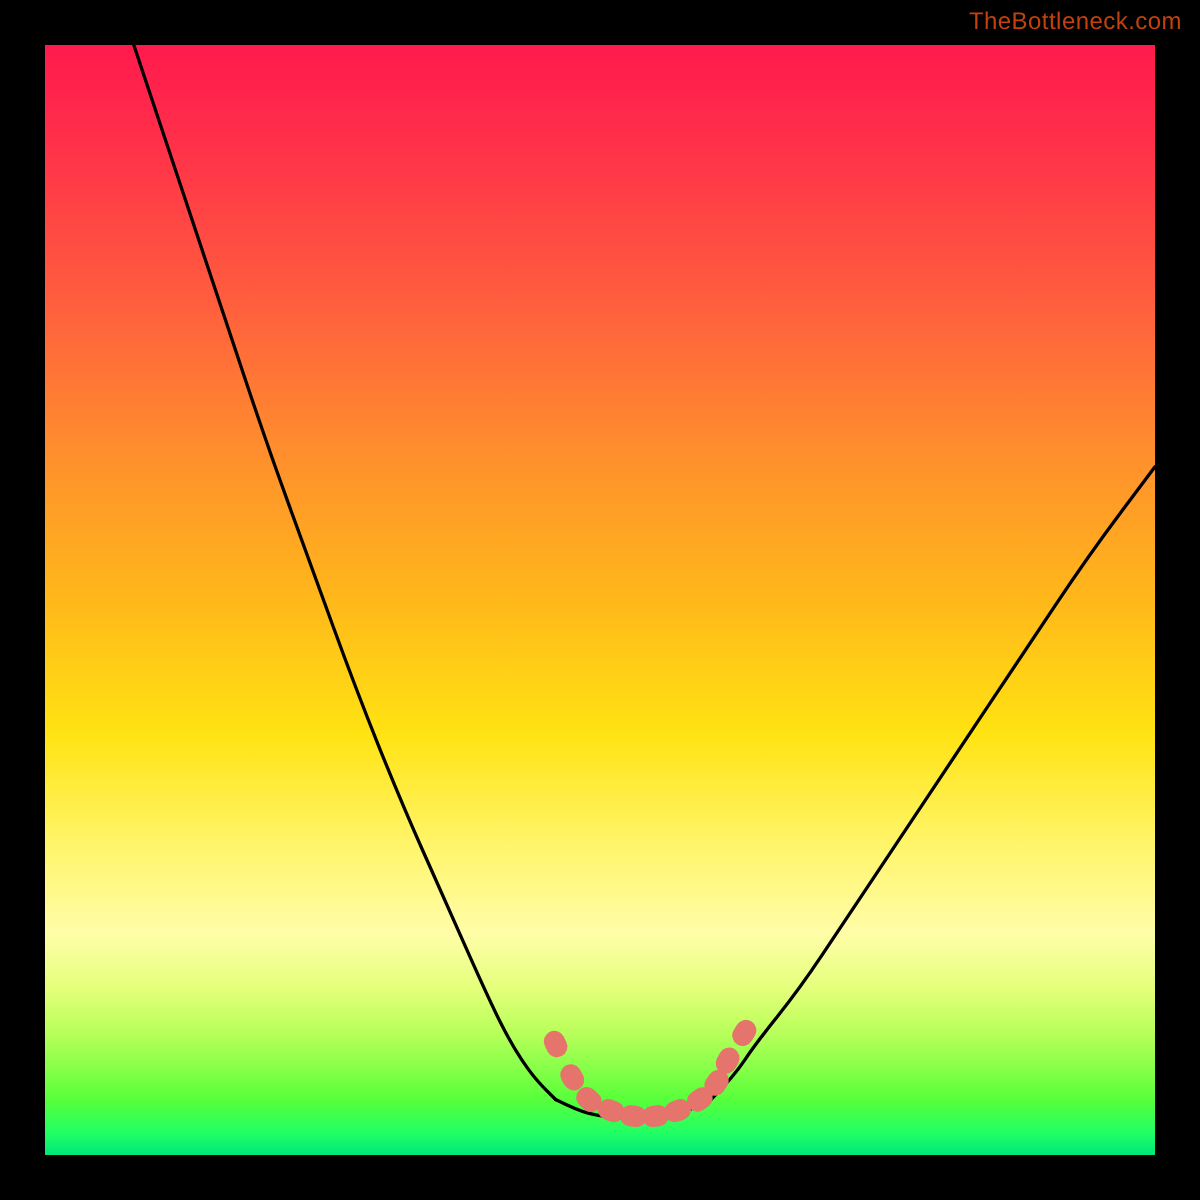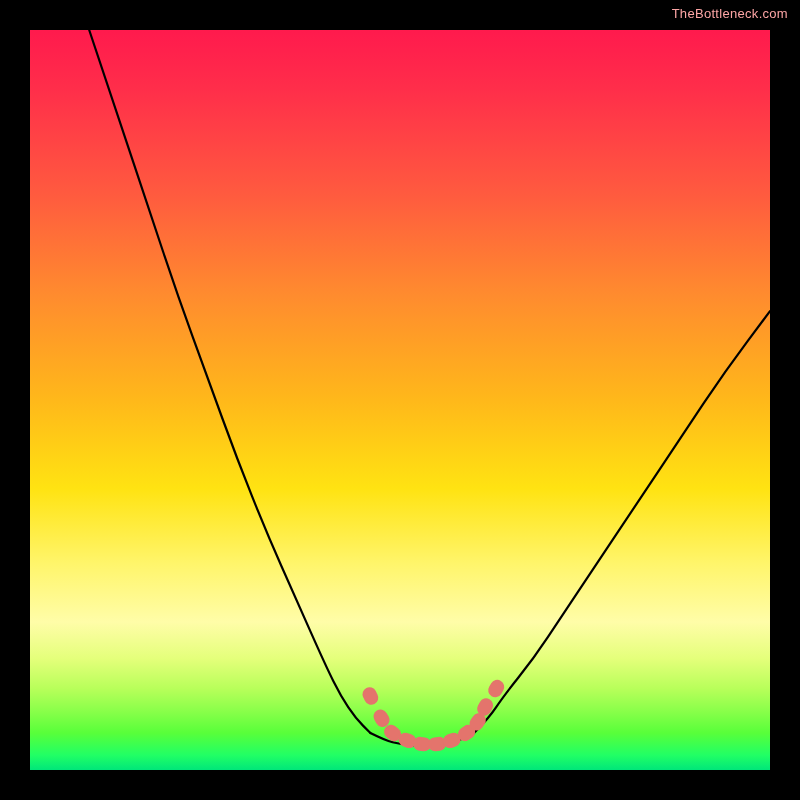--- a/index.html
+++ b/index.html
@@ -39,22 +39,22 @@
       #8aff4a 92%,
       #58ff3a 95%,
       #21ff65 98%,
       #00e67a 100%
     );
   }
   .attribution {
     position: absolute;
     top: 6px;
     right: 12px;
-    color: #fca5a5;
-    font-size: 13px;
+    color: #c2410c;
+    font-size: 16px;
     font-weight: 500;
     letter-spacing: 0.3px;
   }
   svg.curve {
     position: absolute;
     left: 0;
     top: 0;
     width: 740px;
     height: 740px;
     overflow: visible;

